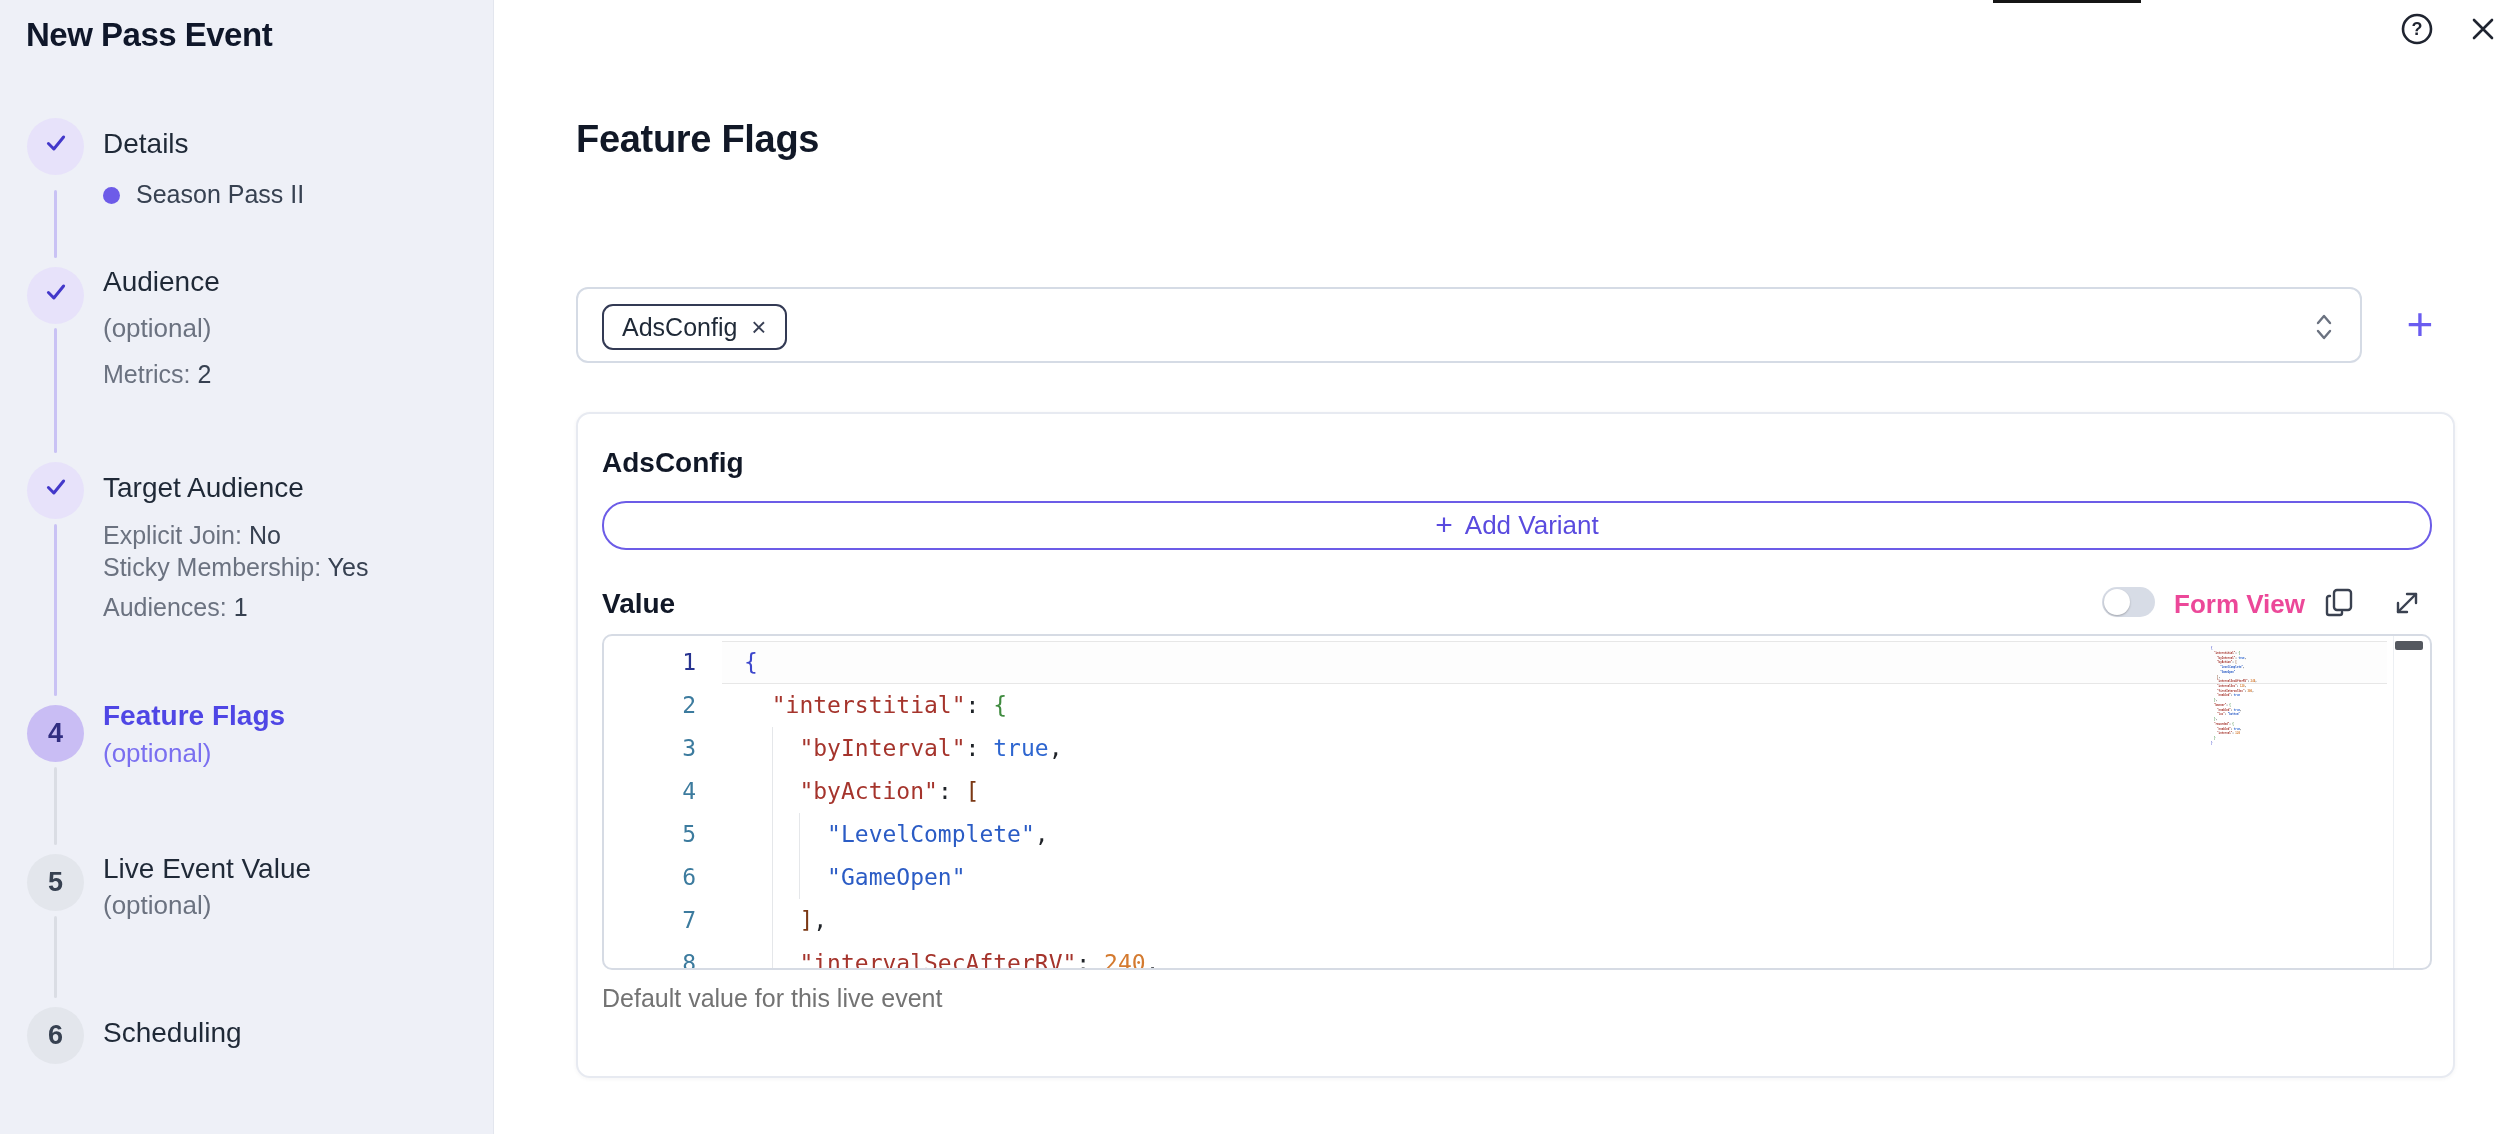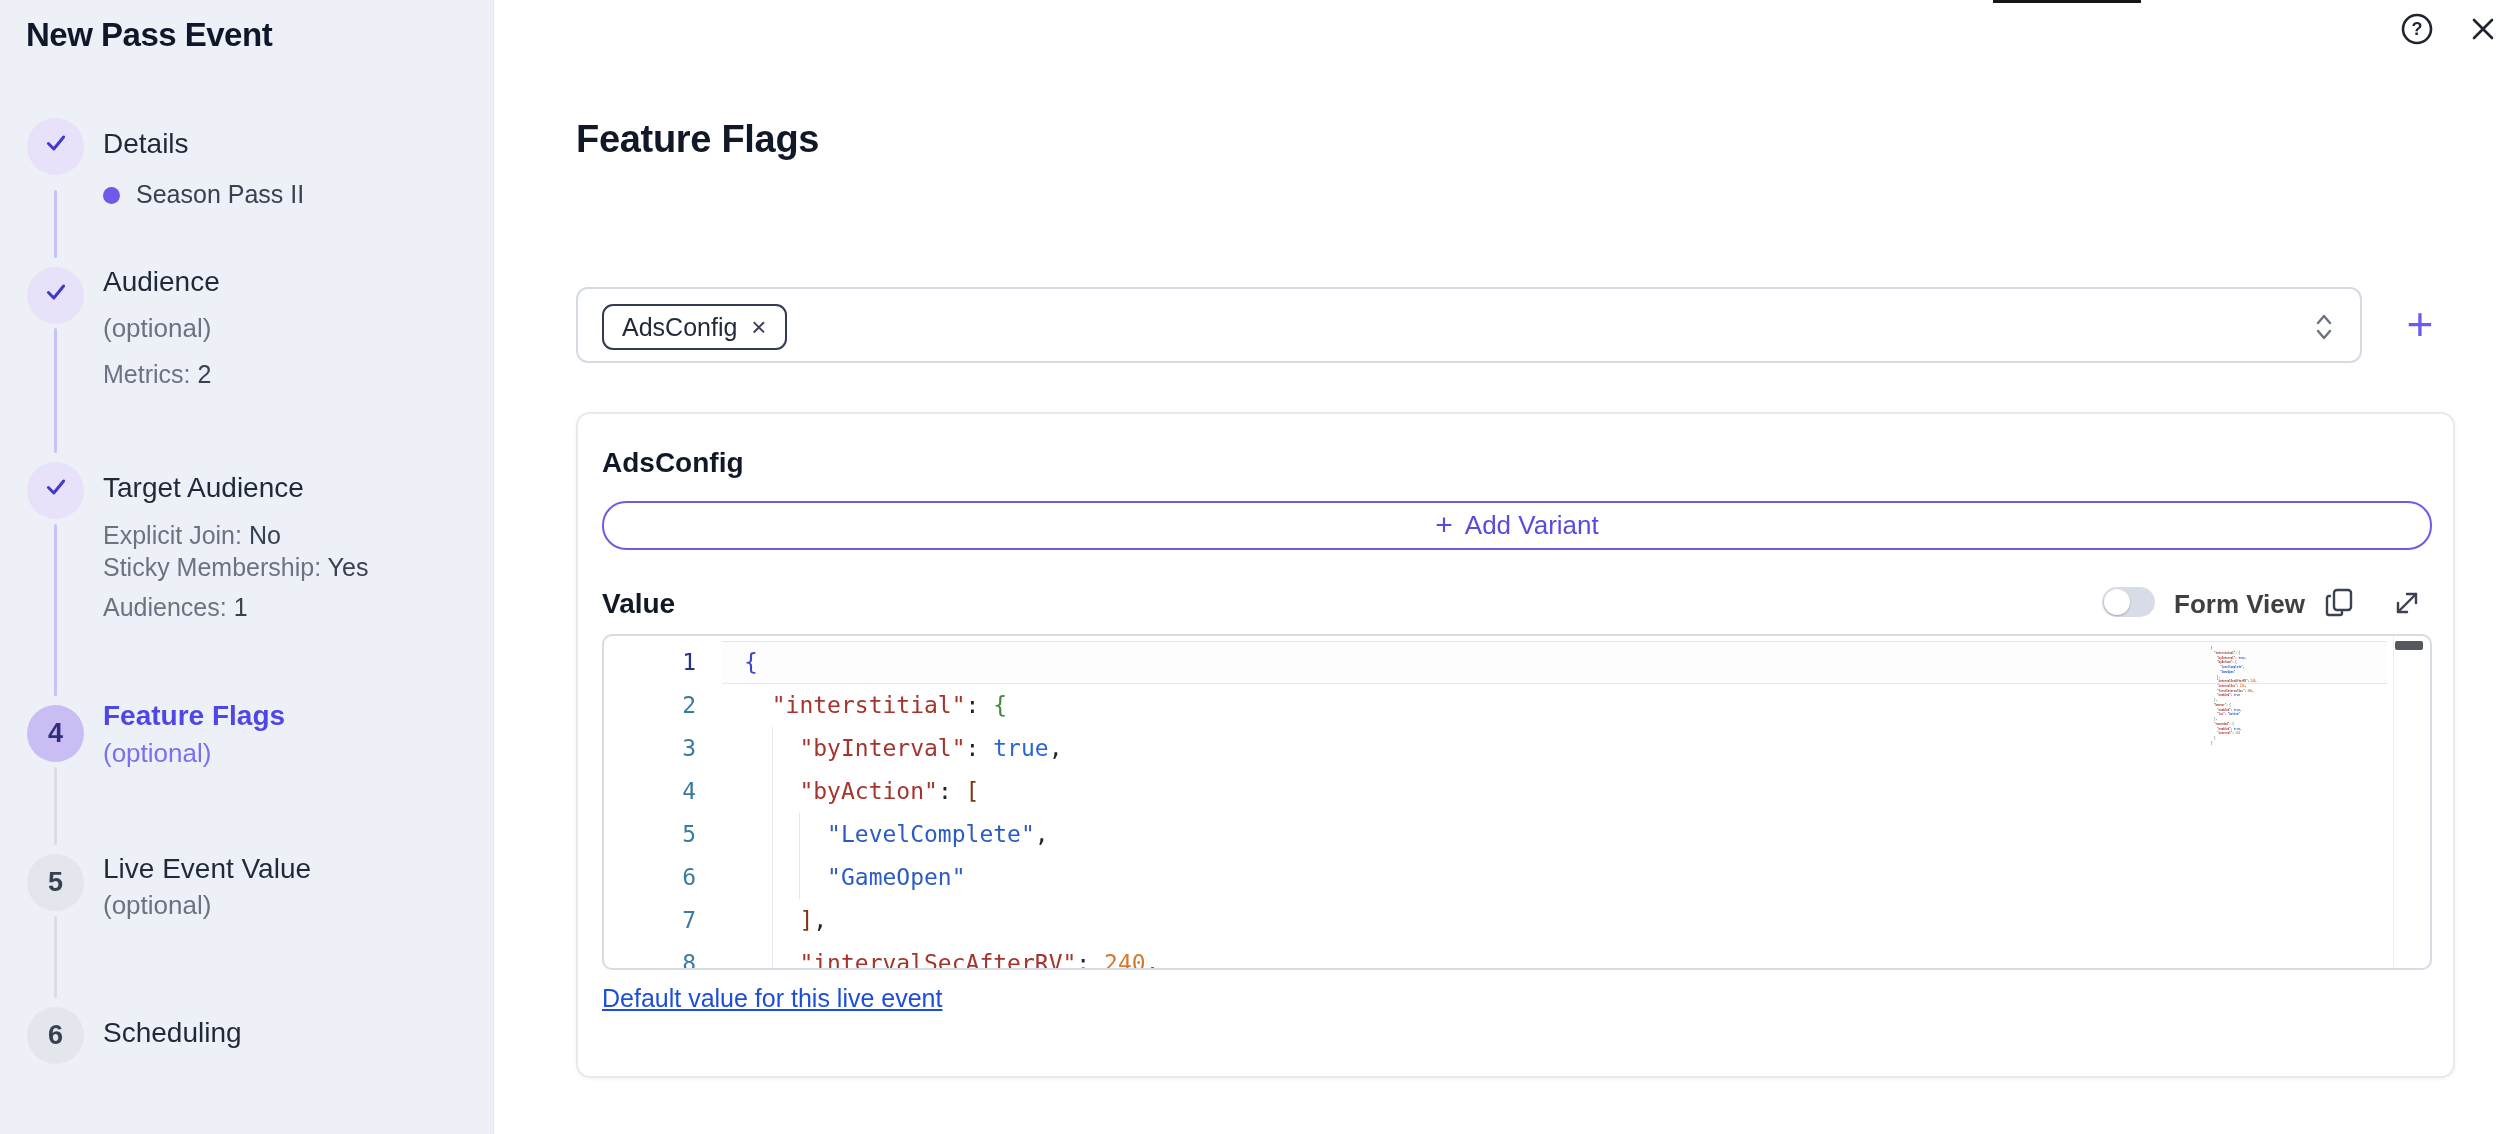--- a/index.html
+++ b/index.html
@@ -48,40 +48,40 @@
   .add-variant { position:absolute; left:24px; top:87px; width:1830px; height:49px; background:#fff;
                  border:2px solid #6c5ce7; border-radius:24px; color:#5a4bdf; font-size:26px; font-weight:500;
                  display:flex; align-items:center; justify-content:center; gap:12px; cursor:pointer;
                  font-family:"Liberation Sans", sans-serif; }
   .add-variant .plus { font-size:30px; font-weight:300; margin-top:-2px; }
   .value-label { position:absolute; left:24px; top:174px; font-size:28px; font-weight:600; color:#111827; }
   .toggle { position:absolute; left:1524px; top:173px; width:53px; height:30px; border-radius:16px;
             background:#d7dce6; cursor:pointer; }
   .knob { position:absolute; left:2px; top:2px; width:26px; height:26px; border-radius:50%; background:#fff;
           box-shadow:0 1px 2px rgba(0,0,0,0.25); }
-  .fv-label { position:absolute; left:1596px; top:175px; font-size:26px; font-weight:600; color:#404040; }
+  .fv-label { position:absolute; left:1596px; top:175px; font-size:26px; font-weight:600; color:#ec4899; }
   .copy-ic   { position:absolute; left:1745px; top:172px; cursor:pointer; }
   .expand-ic { position:absolute; left:1812px; top:172px; cursor:pointer; }
 
   .editor { position:absolute; left:24px; top:220px; width:1830px; height:336px; background:#fff;
             border:2px solid #d6dbe4; border-radius:10px; overflow:hidden;
             font-family:"DejaVu Sans Mono", monospace; }
   .code-row { position:absolute; left:0; width:100%; height:43px; }
   .ln { position:absolute; left:0; width:92px; text-align:right; font-size:23px; line-height:43px; color:#3c7b9e; }
   .ln.active { color:#26328f; }
   .code-text { position:absolute; left:140px; font-size:23px; line-height:43px; white-space:pre; }
   .cur-line { position:absolute; left:118px; right:43px; height:43px; background:#fdfdfd;
               border-top:1px solid #e7e7e7; border-bottom:1px solid #e7e7e7; }
   .guide { position:absolute; top:0; bottom:0; width:1px; background:#e5e7ea; }
   .minimap { position:absolute; left:1607px; top:10px; width:66px; height:120px; overflow:hidden; cursor:pointer; }
   .minimap-inner { transform:scale(0.11); transform-origin:top left; white-space:pre;
                    font-family:"DejaVu Sans Mono", monospace; font-size:23px; line-height:43px; width:1000px; }
   .sb-line  { position:absolute; left:1789px; top:0; bottom:0; width:1px; background:#eceff3; }
   .sb-thumb { position:absolute; left:1791px; top:5px; width:28px; height:9px; background:#54585f; border-radius:2px; cursor:grab; }
-  .helper { position:absolute; left:24px; top:570px; font-size:25px; color:#1d4ed8;text-decoration:underline; }
+  .helper { position:absolute; left:24px; top:570px; font-size:25px; color:#737373; }
 </style>
 </head>
 <body>
 
 <div class="app">
 
   <aside class="sidebar">
     <h1>New Pass Event</h1>
     <div id="steps">
         <div class="connector" style="top: 190px; height: 68px; background: rgb(201, 194, 244);"></div>

